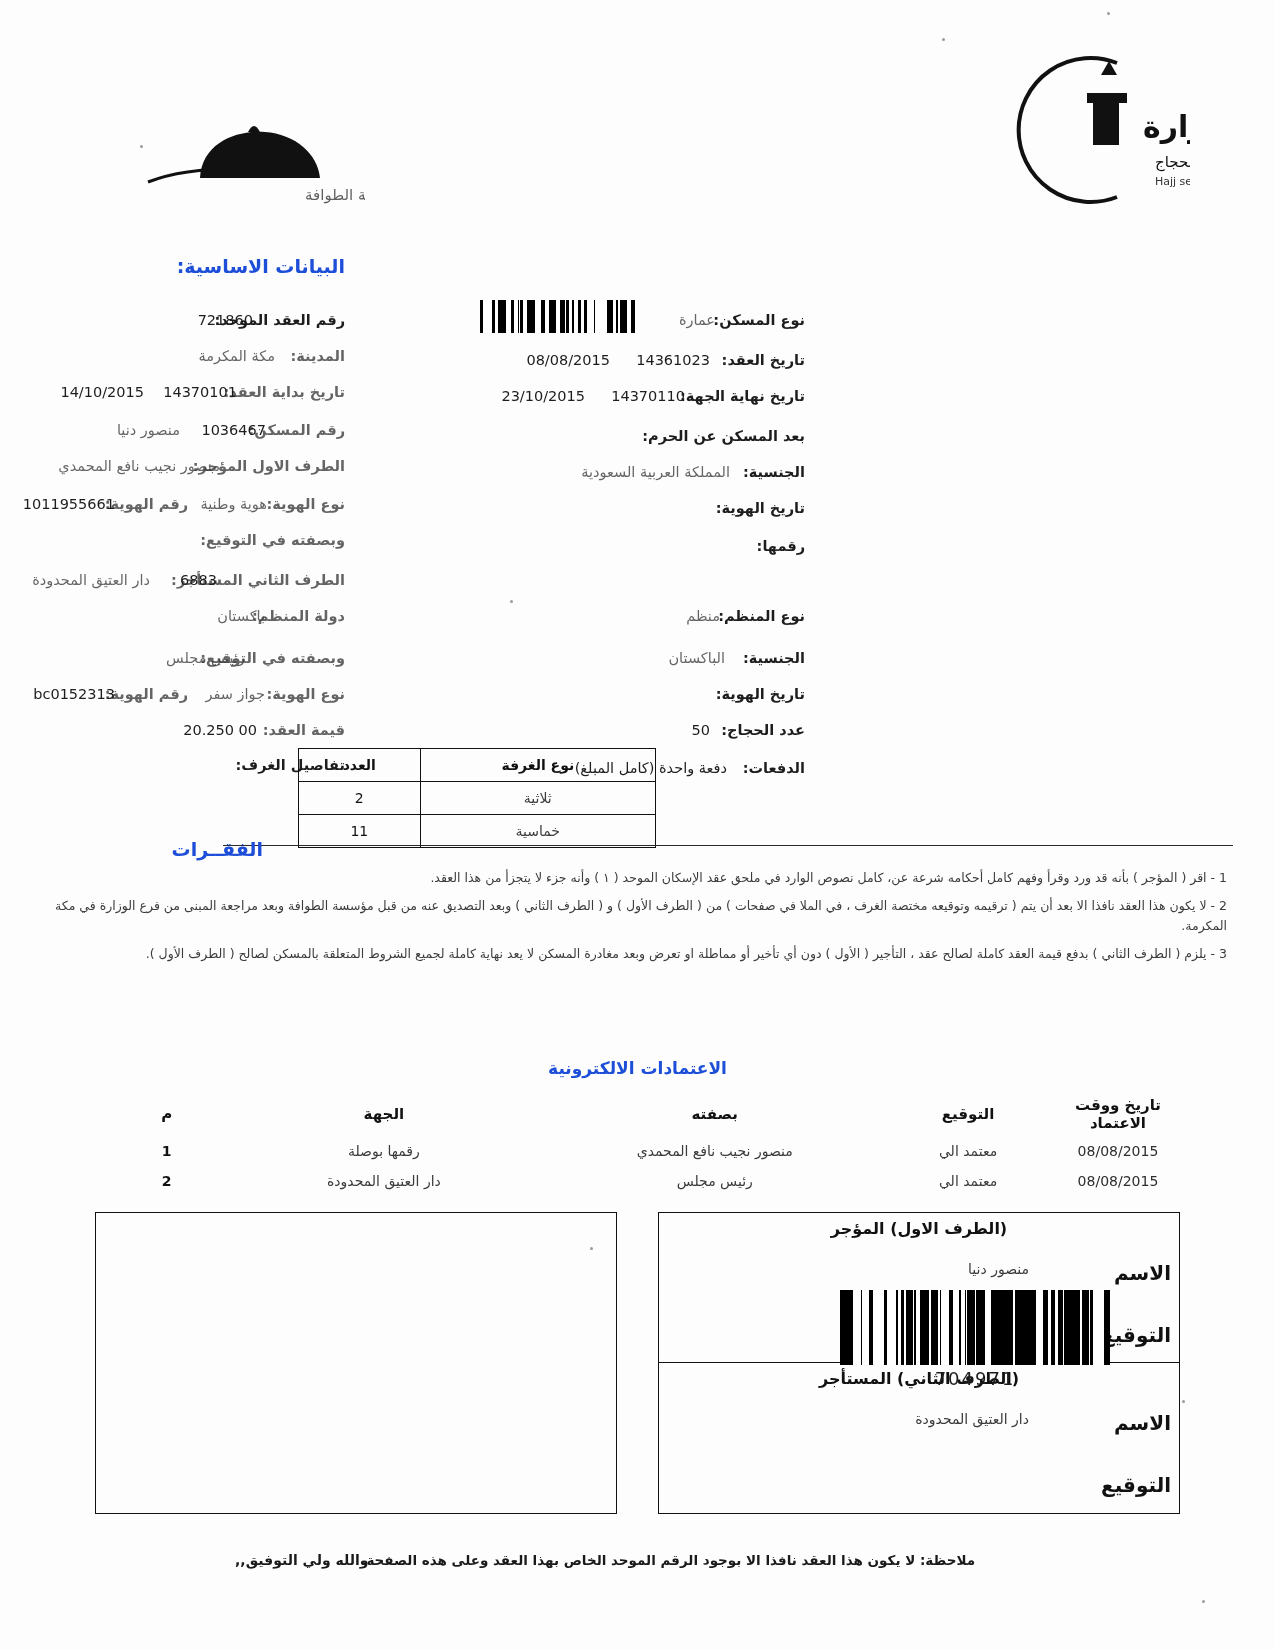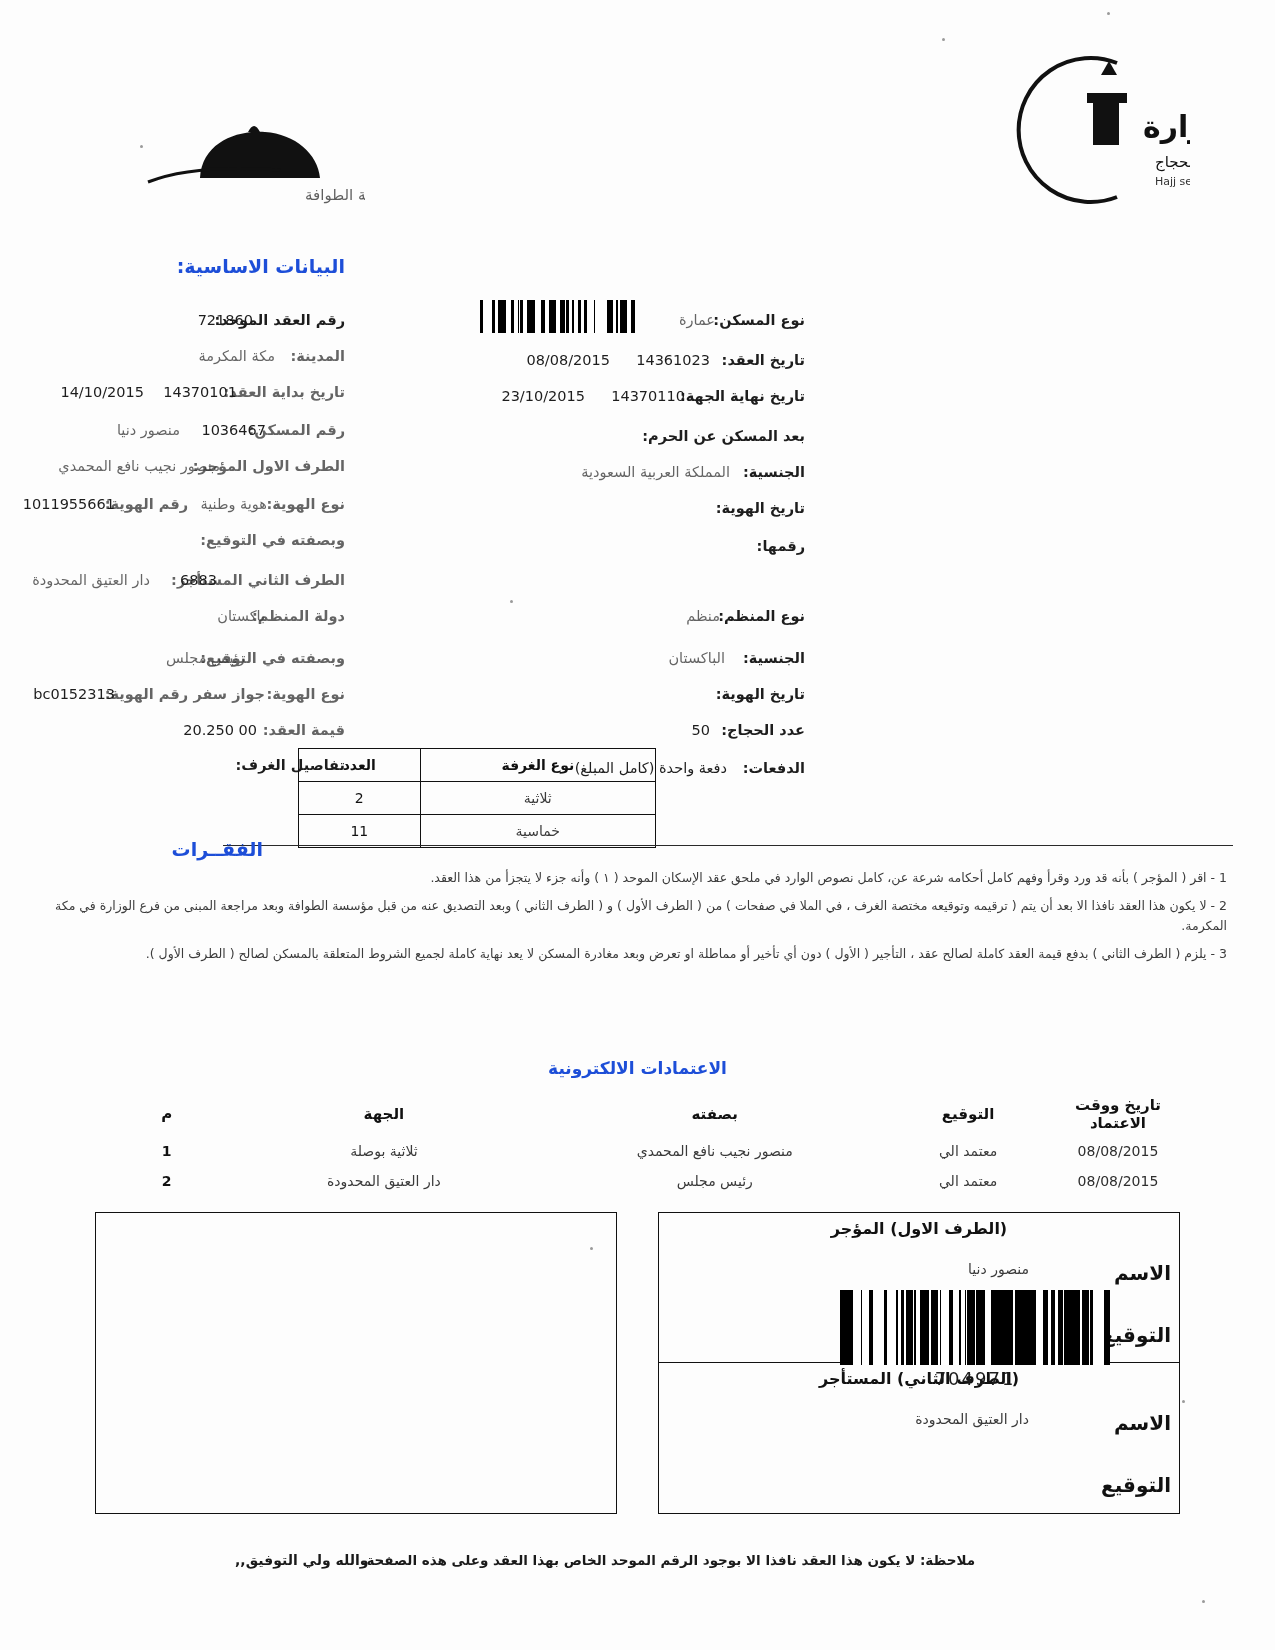--- a/index.html
+++ b/index.html
@@ -369,21 +369,21 @@
   <div class="fld num" style="top:572px; right:1058px;">6883</div>
   <div class="fld blur" style="top:572px; right:1125px;">دار العتيق المحدودة</div>
 
   <div class="fld lbl blur" style="top:608px; right:930px;text-align:center;">دولة المنظم:</div>
   <div class="fld blur" style="top:608px; right:1010px;">باكستان</div>
 
   <div class="fld lbl blur" style="top:650px; right:930px;">وبصفته في التوقيع:</div>
   <div class="fld blur" style="top:650px; right:1030px;">رئيس مجلس</div>
 
   <div class="fld lbl blur" style="top:686px; right:930px;">نوع الهوية:</div>
-  <div class="fld blur" style="top:686px; right:1010px;font-weight:bold;">جواز سفر</div>
+  <div class="fld blur" style="top:686px; right:1010px;">جواز سفر</div>
   <div class="fld lbl blur" style="top:686px; right:1087px;">رقم الهوية:</div>
   <div class="fld num" style="top:686px; right:1160px;">bc0152313</div>
 
   <div class="fld lbl blur" style="top:722px; right:930px;">قيمة العقد:</div>
   <div class="fld num" style="top:722px; right:1018px;">20.250 00</div>
 
   <div class="fld lbl" style="top:757px; right:930px;">تفاصيل الغرف:</div>
 
   <div class="fld lbl" style="top:312px; right:470px;">نوع المسكن:</div>
   <div class="fld blur" style="top:312px; right:560px;">عمارة</div>
@@ -456,21 +456,21 @@
         <th style="width:300px">بصفته</th>
         <th style="width:300px">الجهة</th>
         <th style="width:80px">م</th>
       </tr>
     </thead>
     <tbody>
       <tr>
         <td>08/08/2015</td>
         <td class="soft">معتمد الي</td>
         <td class="soft">منصور نجيب نافع المحمدي</td>
-        <td class="soft">ثلاثية بوصلة</td>
+        <td class="soft">رقمها بوصلة</td>
         <td class="idx">1</td>
       </tr>
       <tr>
         <td>08/08/2015</td>
         <td class="soft">معتمد الي</td>
         <td class="soft">رئيس مجلس</td>
         <td class="soft">دار العتيق المحدودة</td>
         <td class="idx">2</td>
       </tr>
     </tbody>

